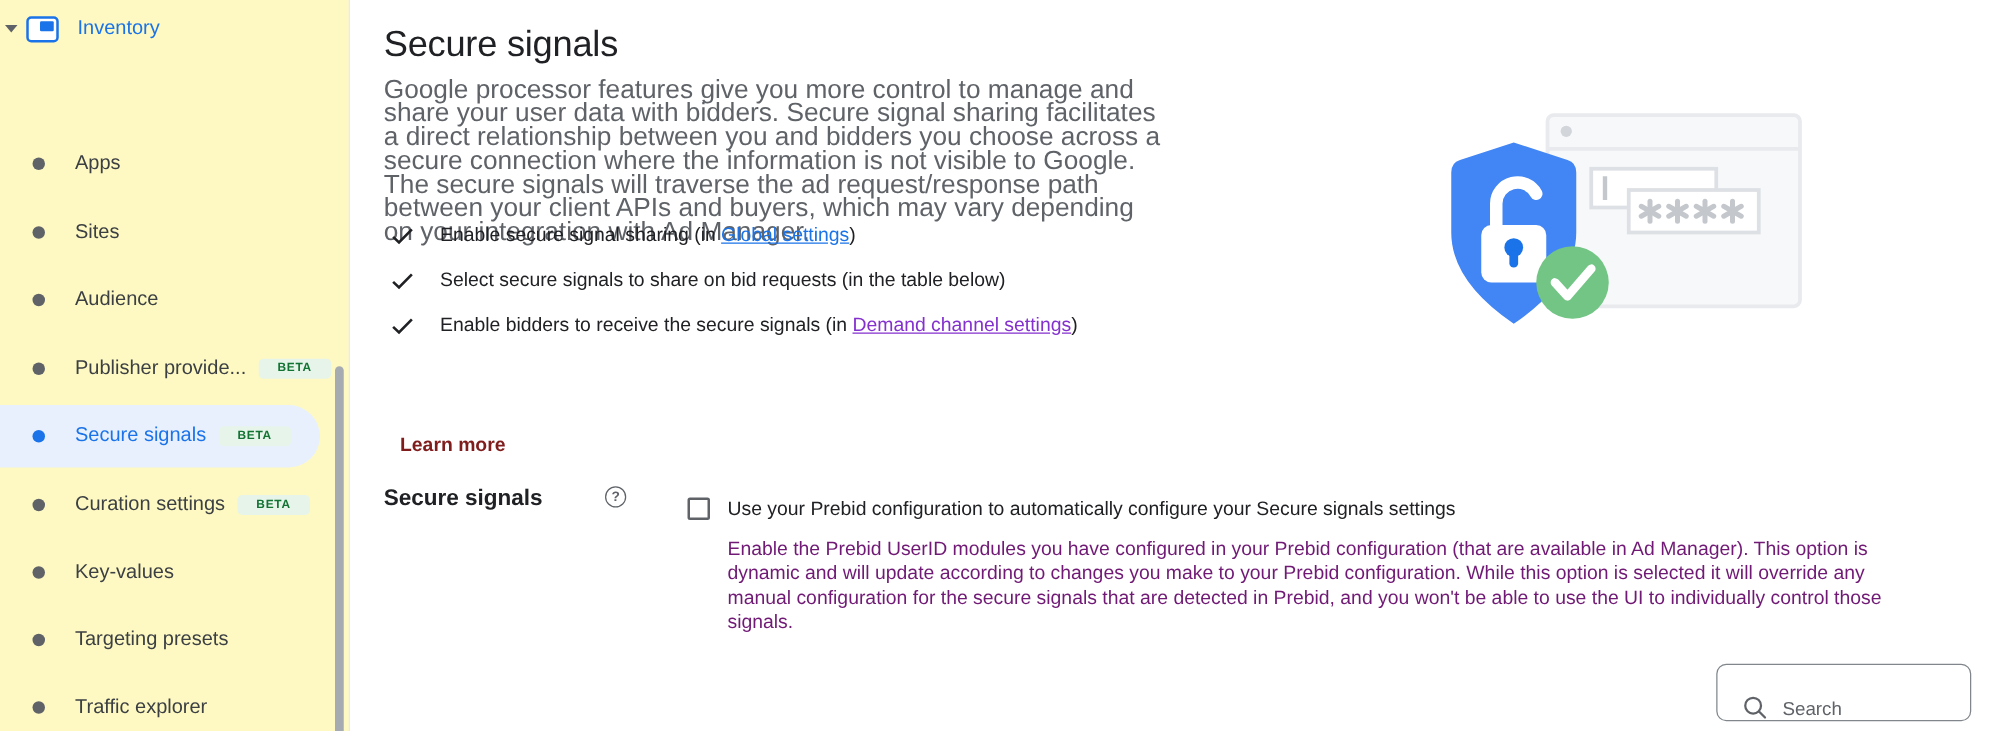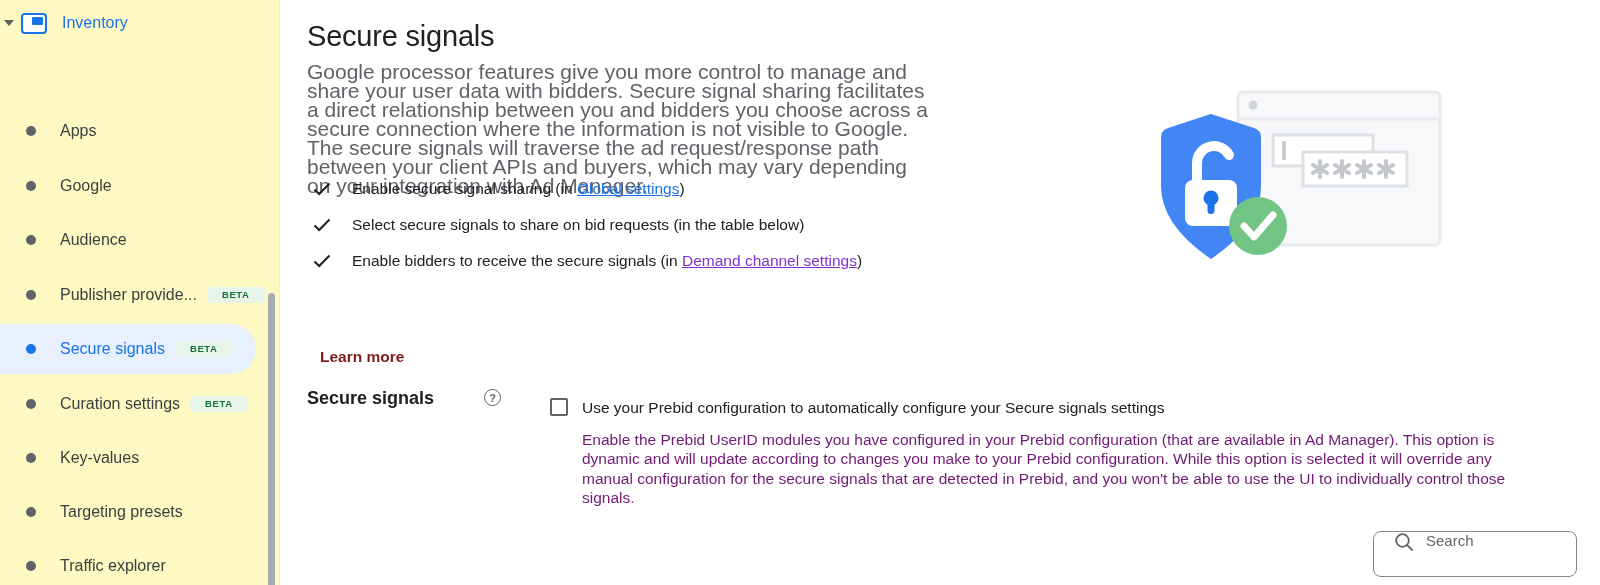--- a/index.html
+++ b/index.html
@@ -64,21 +64,21 @@
               border:2px solid #5f6368; border-radius:2px; background:#fff; cursor:pointer; }
   .checkbox-label { position:absolute; left:301px; top:398px; width:720px;
                     font-size:15.5px; color:#202124; line-height:19px; }
   .checkbox-desc { position:absolute; left:301px; top:430px; width:948px;
                    font-size:15.5px; line-height:19.3px; color:#701a75; }
 
   .illustration { position:absolute; left:854px; top:78px; width:320px; height:200px; }
 
   .search-box { position:absolute; left:1092px; top:531px; width:204px; height:46px;
                 border:1px solid #80868b; border-radius:8px; display:flex;
-                align-items:flex-start; background:#fff; }
+                align-items:flex-end; background:#fff; }
   .search-box svg { margin-left:20px; flex:none; }
   .search-input { border:none; outline:none; font-size:15px; color:#202124;
                   margin-left:12px; width:120px; font-family:"Liberation Sans",sans-serif; }
   .search-input::placeholder { color:#5f6368; }
 </style>
 </head>
 <body>
 
 <div class="app">
 
@@ -90,21 +90,21 @@
         </span>
       <span class="inv-label">Inventory</span>
     </div>
 
     <div class="nav-row" style="top:106px">
       <span class="dot"></span>
       <span class="nav-label">Apps</span>
     </div>
     <div class="nav-row" style="top:161px">
       <span class="dot"></span>
-      <span class="nav-label">Google</span>
+      <span class="nav-label">Sites</span>
     </div>
     <div class="nav-row" style="top:215px">
       <span class="dot"></span>
       <span class="nav-label">Audience</span>
     </div>
     <div class="nav-row" style="top:270px">
       <span class="dot"></span>
       <span class="nav-label">Publisher provide...</span>
       <span class="beta">BETA</span>
     </div>

